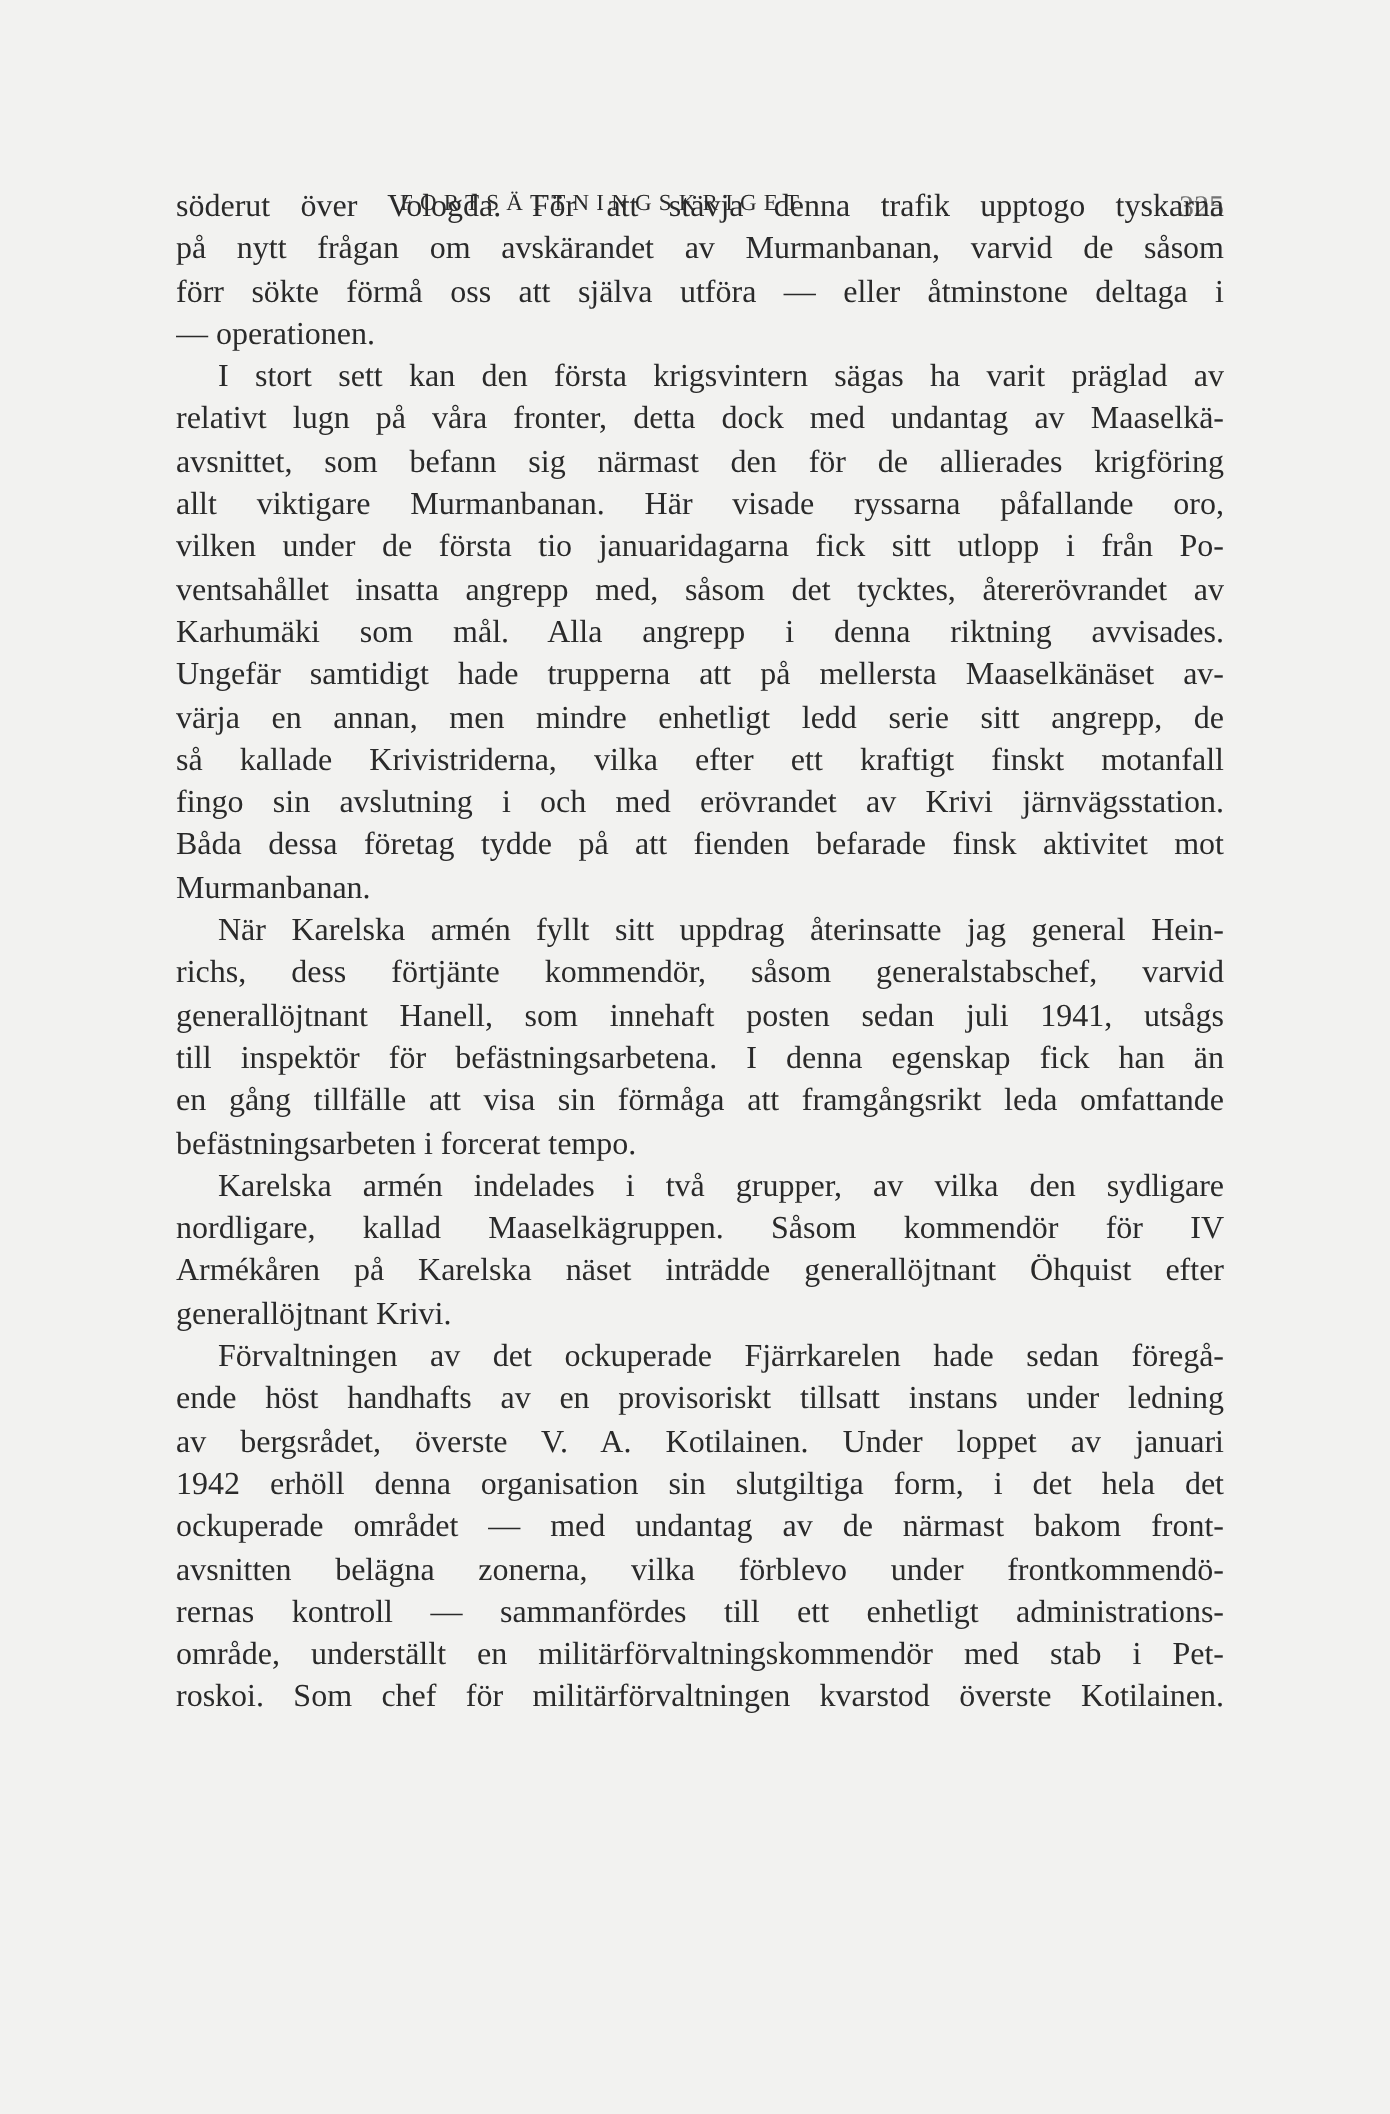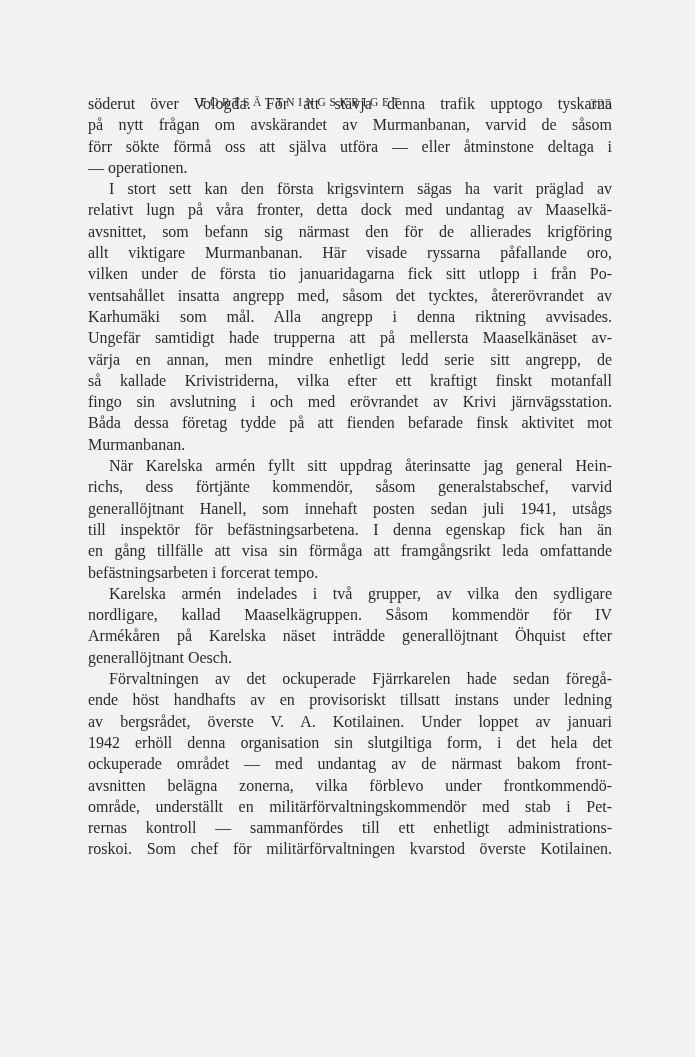--- a/index.html
+++ b/index.html
@@ -78,27 +78,27 @@
       <span class="line">richs, dess förtjänte kommendör, såsom generalstabschef, varvid</span>
       <span class="line">generallöjtnant Hanell, som innehaft posten sedan juli 1941, utsågs</span>
       <span class="line">till inspektör för befästningsarbetena. I denna egenskap fick han än</span>
       <span class="line">en gång tillfälle att visa sin förmåga att framgångsrikt leda omfattande</span>
       <span class="line last">befästningsarbeten i forcerat tempo.</span>
     </p>
     <p>
       <span class="line indent">Karelska armén indelades i två grupper, av vilka den sydligare</span>
       <span class="line">nordligare, kallad Maaselkägruppen. Såsom kommendör för IV</span>
       <span class="line">Armékåren på Karelska näset inträdde generallöjtnant Öhquist efter</span>
-      <span class="line last">generallöjtnant Oesch.</span>
+      <span class="line last">generallöjtnant Krivi.</span>
     </p>
     <p>
       <span class="line indent">Förvaltningen av det ockuperade Fjärrkarelen hade sedan föregå-</span>
       <span class="line">ende höst handhafts av en provisoriskt tillsatt instans under ledning</span>
       <span class="line">av bergsrådet, överste V. A. Kotilainen. Under loppet av januari</span>
       <span class="line">1942 erhöll denna organisation sin slutgiltiga form, i det hela det</span>
       <span class="line">ockuperade området — med undantag av de närmast bakom front-</span>
       <span class="line">avsnitten belägna zonerna, vilka förblevo under frontkommendö-</span>
+      <span class="line">rernas kontroll — sammanfördes till ett enhetligt administrations-</span>
       <span class="line">område, underställt en militärförvaltningskommendör med stab i Pet-</span>
-      <span class="line">rernas kontroll — sammanfördes till ett enhetligt administrations-</span>
       <span class="line">roskoi. Som chef för militärförvaltningen kvarstod överste Kotilainen.</span>
     </p>
   </div>
 </div>
 
 </body></html>

